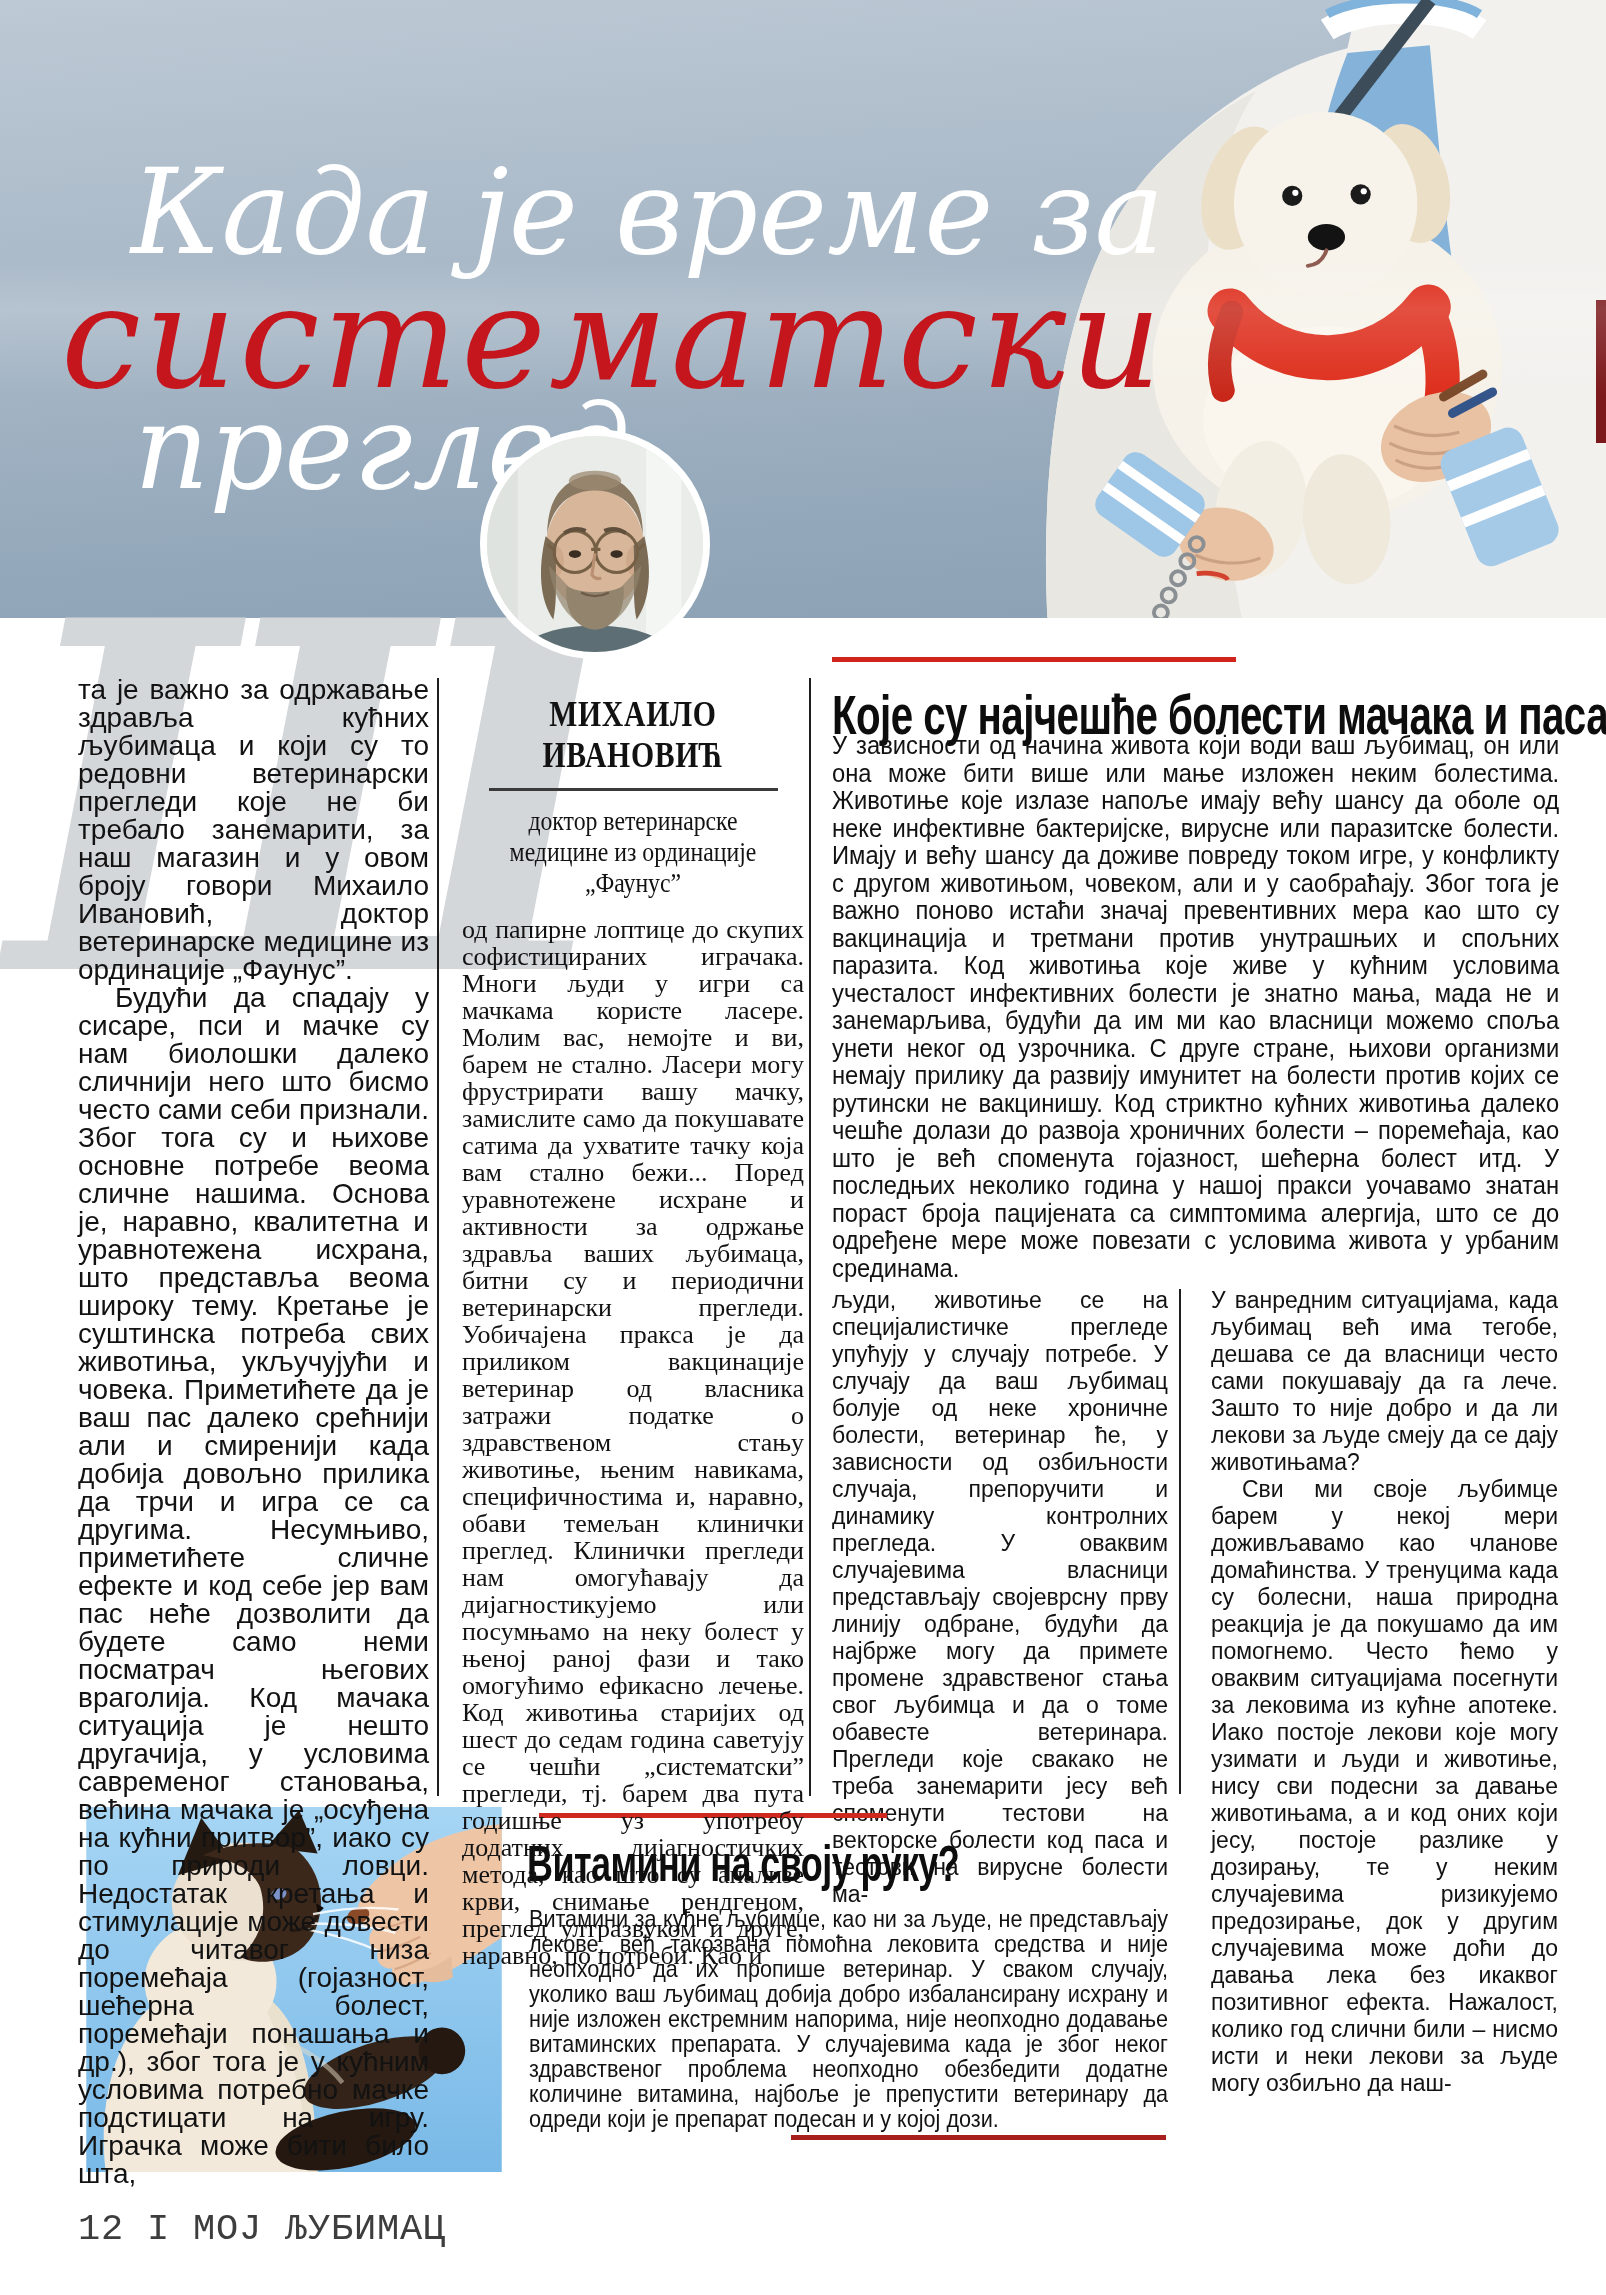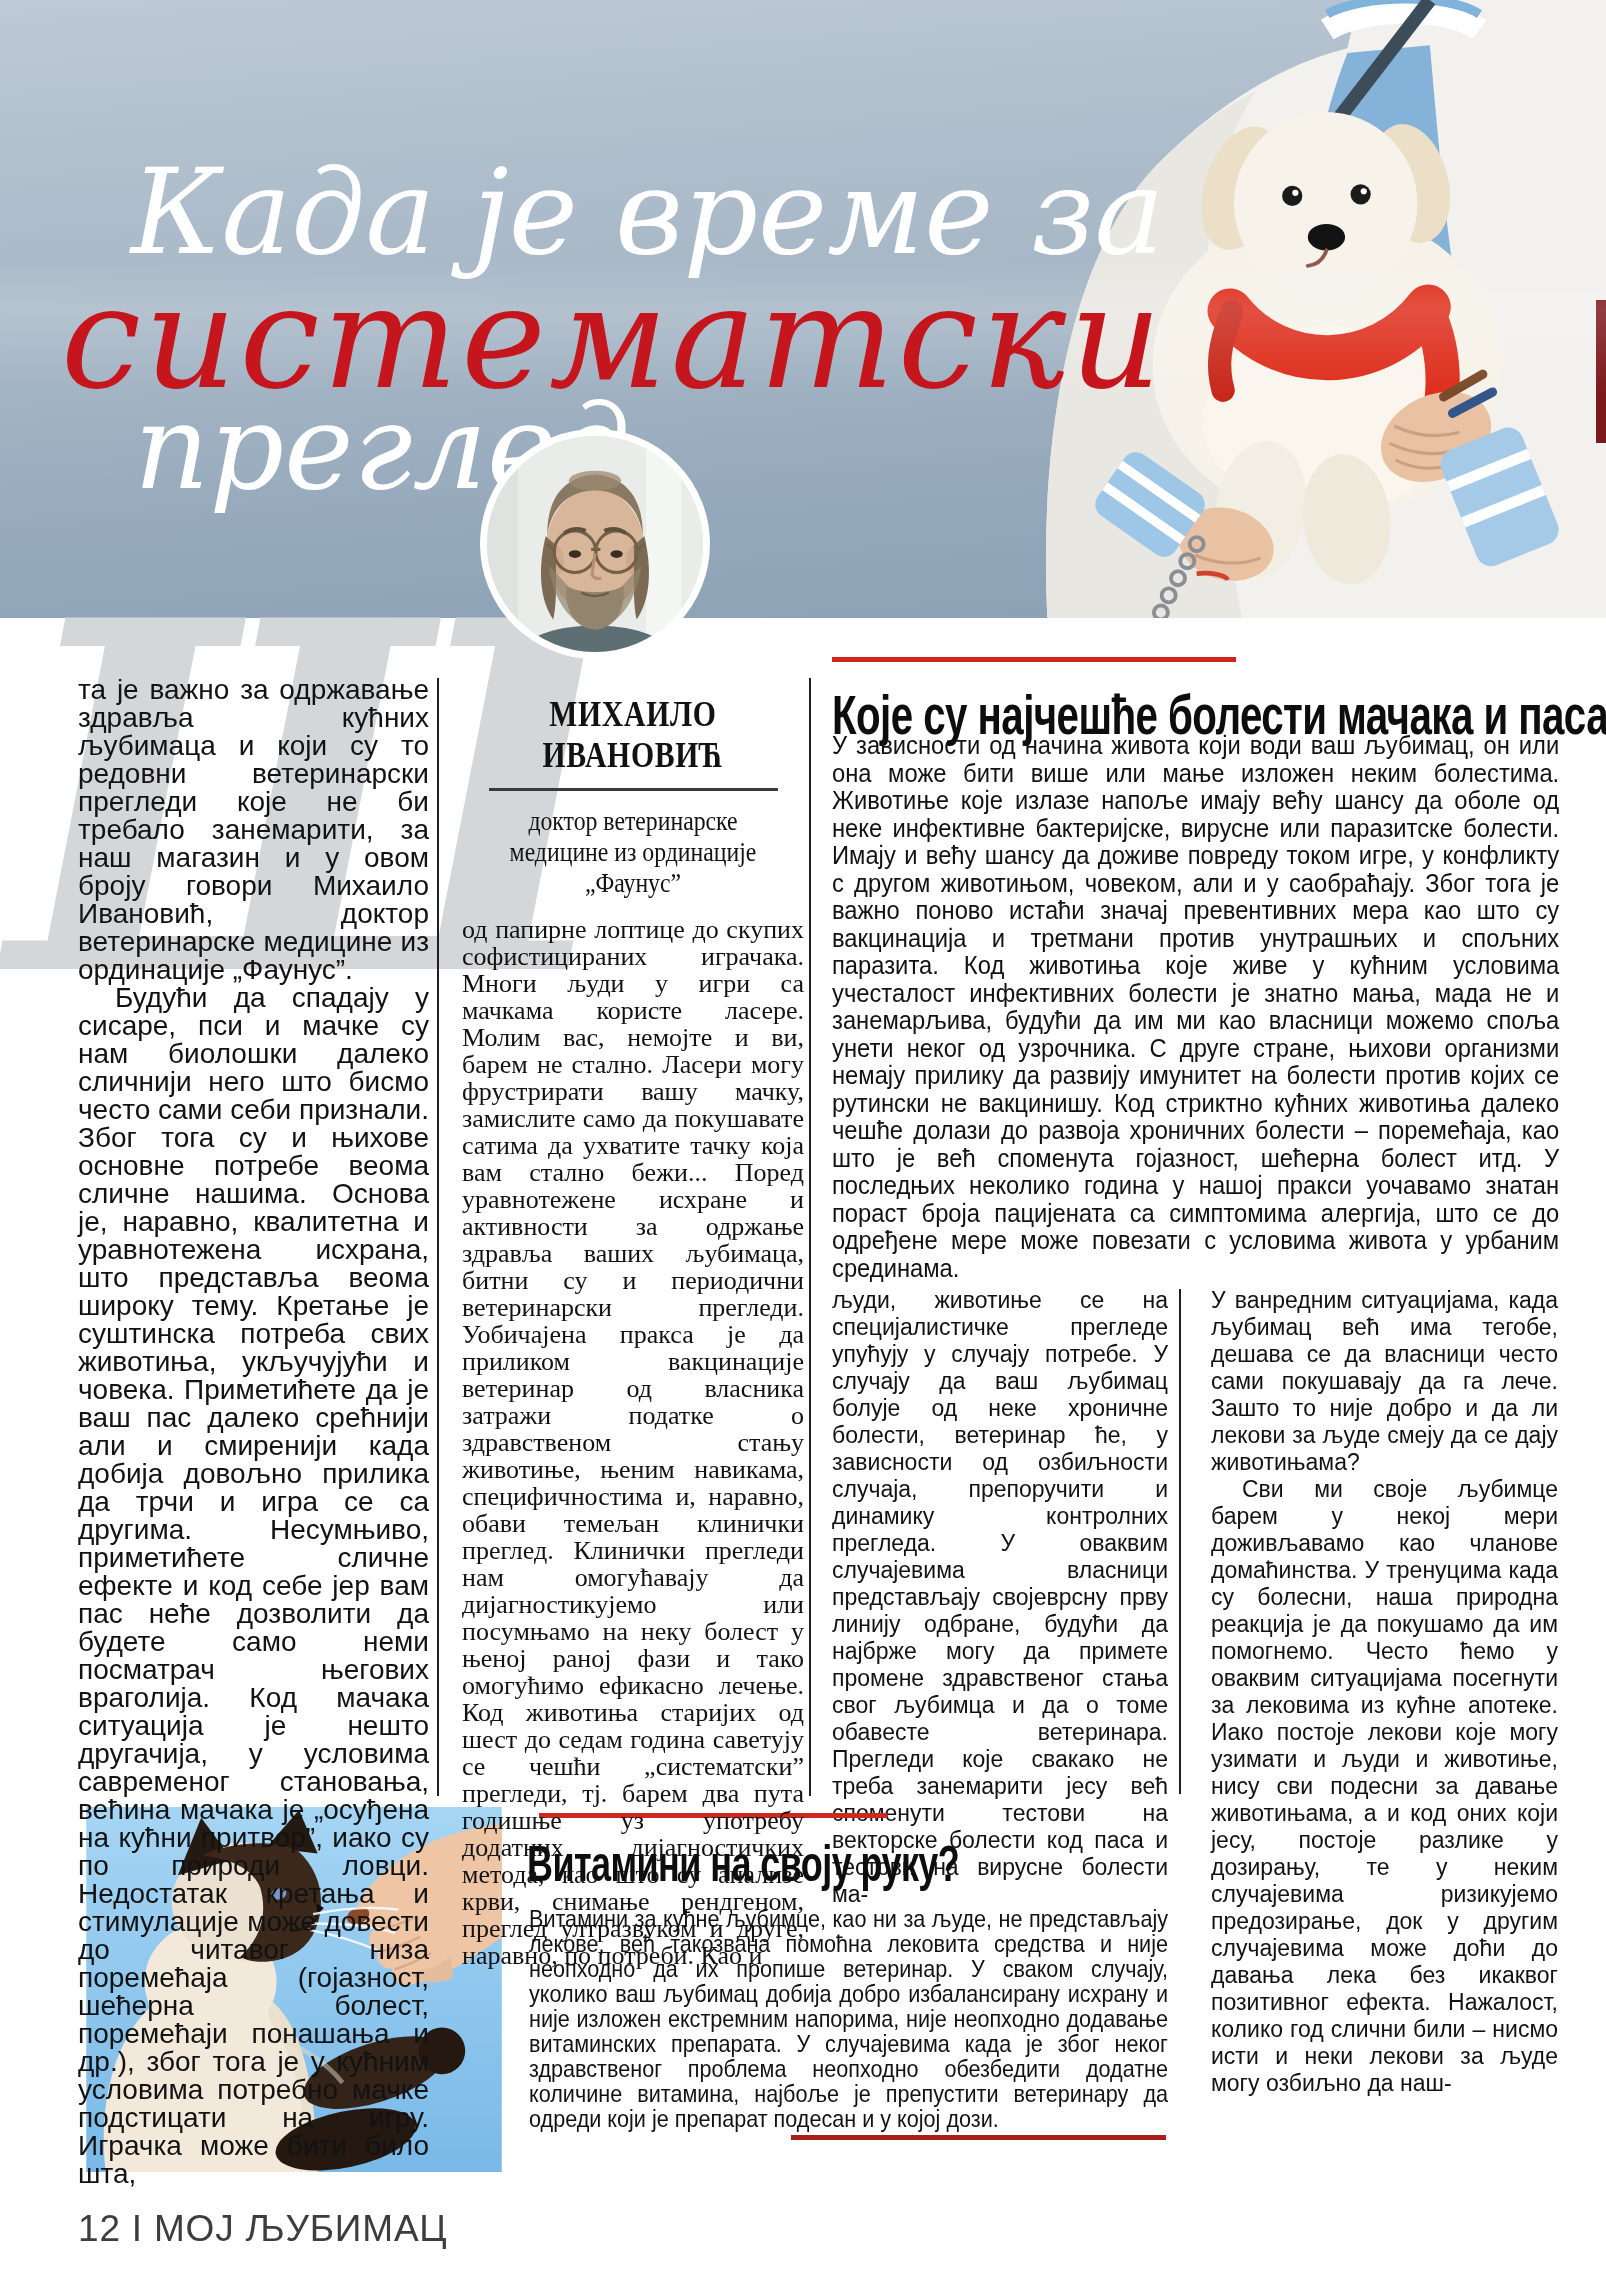--- a/index.html
+++ b/index.html
@@ -67,21 +67,21 @@
            letter-spacing:-0.8px; transform:scaleX(.72); transform-origin:0 0; white-space:nowrap; color:#0d0d0d; }
   .vit-body-wrap { position:absolute; left:529px; top:1906px; width:639px; }
   .cond90v { width:710px; transform:scaleX(.9); transform-origin:0 0;
              font-size:24px; line-height:25px; text-align:justify; }
   .rule-bottom { position:absolute; left:791px; top:2135px; width:375px; height:4.7px; background:#a8201d; }
 
   
   .cat-photo { position:absolute; left:86px; top:1807px; width:416px; height:365px; overflow:hidden; }
 
   
-  .footer { position:absolute; left:78px; top:2208px; font-size:37px; color:#3d3d3d; letter-spacing:0.8px; }
+  .footer { position:absolute; left:78px; top:2208px; font-size:37px; color:#3d3d3d; letter-spacing:0.8px;font-family:Liberation Mono, monospace; }
 </style>
 </head>
 <body>
 
 <div class="page">
 
   <div class="hero">
     <svg class="hero-art" viewBox="0 0 920 795" width="715" height="618" xmlns="http://www.w3.org/2000/svg">
 
       <path d="M200,795 C188,555 232,325 340,213 C422,128 512,80 586,62 L600,0 L920,0 L920,795 Z" fill="#f2f1ee"></path>

